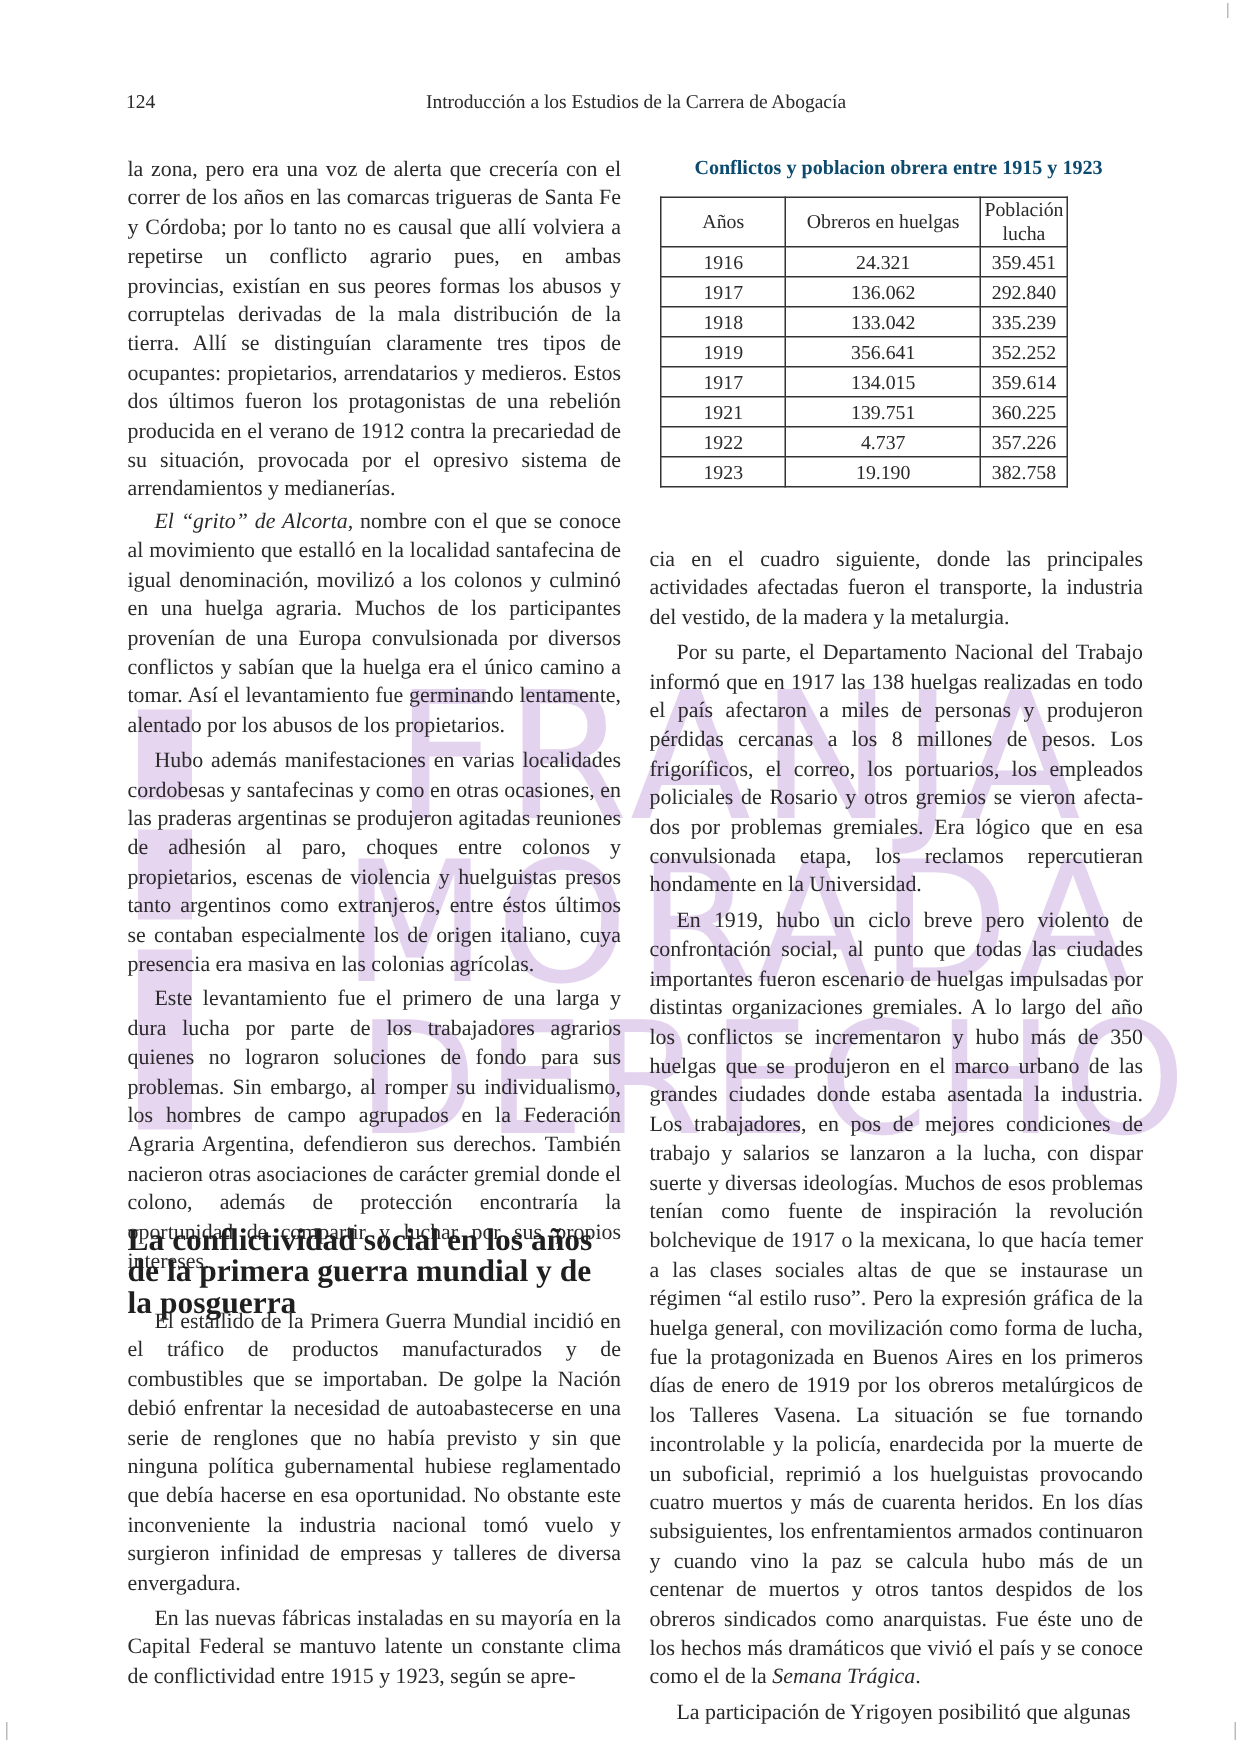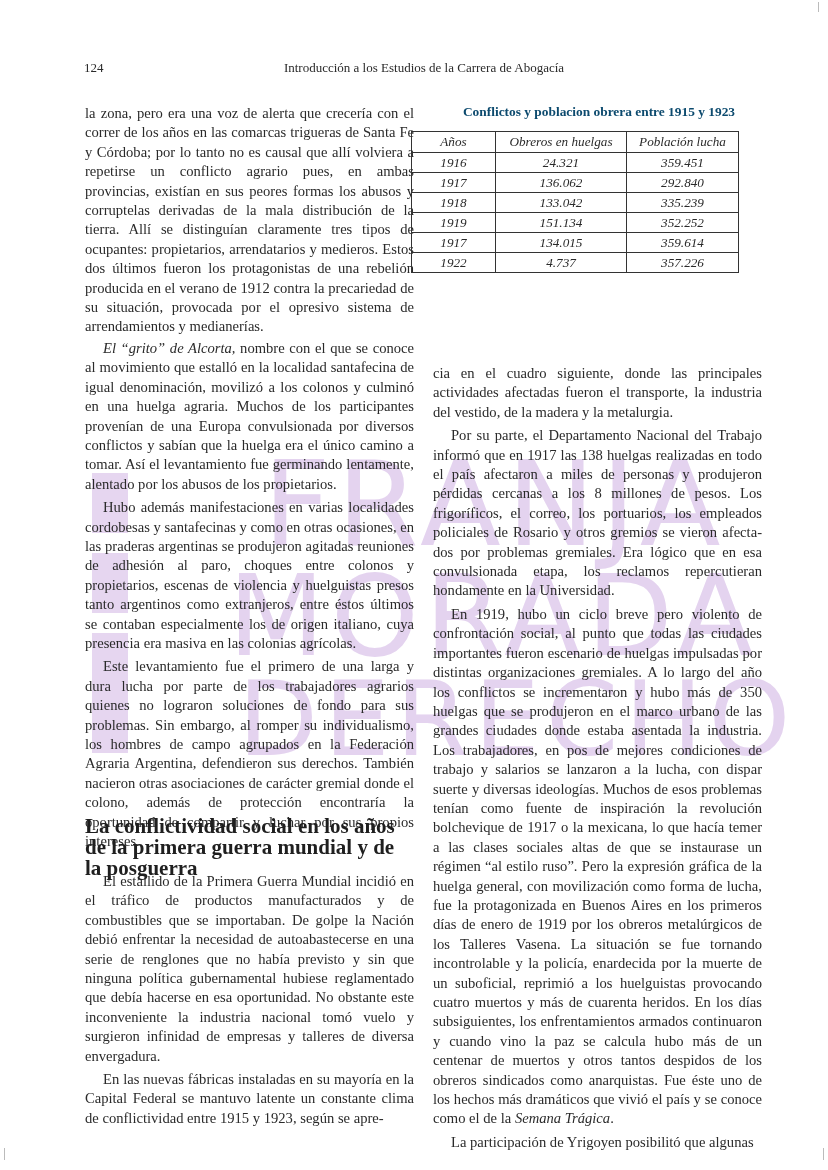--- a/index.html
+++ b/index.html
@@ -48,22 +48,22 @@
     position:absolute; left:85px; top:816px; width:330px;
     font-weight:700; font-size:21px; line-height:21px; color:#1f1f1f; z-index:1;
   }
   .col-left2 { left:85px; top:872px; }
 
   .table-caption {
     position:absolute; left:433px; top:104px; width:332px; text-align:center;
     font-weight:700; font-size:13.4px; color:#0c4a6e;
   }
   table.data-table {
-    position:absolute; left:411px; top:131px; width:328px;
-    border-collapse:collapse; font-size:13.2px; z-index:1;font-style:italic;
+    position:absolute; left:440px; top:131px; width:272px;
+    border-collapse:collapse; font-size:13.2px; z-index:1;
   }
   table.data-table th, table.data-table td {
     border:1.4px solid #333; text-align:center; font-weight:400;
     height:19px; padding:0 2px; color:#2a2a2a;
   }
   table.data-table th { height:20px; }
   table.data-table th:nth-child(1), table.data-table td:nth-child(1) { width:79px; }
   table.data-table th:nth-child(2), table.data-table td:nth-child(2) { width:126px; }
 
   em { font-style:italic; }
@@ -123,32 +123,42 @@
         <td>136.062</td>
         <td>292.840</td>
       </tr>
     <tr>
         <td>1918</td>
         <td>133.042</td>
         <td>335.239</td>
       </tr>
     <tr>
         <td>1919</td>
-        <td>151.134</td>
+        <td>356.641</td>
         <td>352.252</td>
       </tr>
     <tr>
         <td>1917</td>
         <td>134.015</td>
         <td>359.614</td>
       </tr>
     <tr>
+        <td>1921</td>
+        <td>139.751</td>
+        <td>360.225</td>
+      </tr>
+    <tr>
         <td>1922</td>
         <td>4.737</td>
         <td>357.226</td>
+      </tr>
+    <tr>
+        <td>1923</td>
+        <td>19.190</td>
+        <td>382.758</td>
       </tr>
   </tbody>
 </table>
 
 <div class="col col-right">
   <p>cia en el cuadro siguiente, donde las principales actividades afectadas fueron el transporte, la industria del vestido, de la madera y la metalurgia.</p>
   <p class="indent gap">Por su parte, el Departamento Nacional del Trabajo informó que en 1917 las 138 huelgas realizadas en todo el país afectaron a miles de personas y produjeron pérdidas cercanas a los 8 millones de pesos. Los frigoríficos, el correo, los portuarios, los empleados policiales de Rosario y otros gremios se vieron afecta- dos por problemas gremiales. Era lógico que en esa convulsionada etapa, los reclamos repercutieran hondamente en la Universidad.</p>
   <p class="indent gap"><span>En 1919, hubo un ciclo breve pero violento de confrontación social, al punto que todas las ciudades importantes fueron escenario de huelgas impulsadas por distintas organizaciones gremiales. A lo largo del año los conflictos se incrementaron y hubo más de 350 huelgas que se produjeron en el marco urbano de las grandes ciudades donde estaba asentada la industria. Los trabajadores, en pos de mejores condiciones de trabajo y salarios se lanzaron a la lucha, con dispar suerte y diversas ideologías. Muchos de esos problemas tenían como fuente de inspiración la revolución bolchevique de 1917 o la mexicana, lo que hacía temer a las clases sociales altas de que se instaurase un régimen “al estilo ruso”. Pero la expresión gráfica de la huelga general, con movilización como forma de lucha, fue la protagonizada en Buenos Aires en los primeros días de enero de 1919 por los obreros metalúrgicos de los Talleres Vasena. La situación se fue tornando incontrolable y la policía, enardecida por la muerte de un suboficial, reprimió a los huelguistas provocando cuatro muertos y más de cuarenta heridos. En los días subsiguientes, los enfrentamientos armados continuaron y cuando vino la paz se calcula hubo más de un centenar de muertos y otros tantos despidos de los obreros sindicados como anarquistas. Fue éste uno de los hechos más dramáticos que vivió el país y se conoce como el de la</span> <em>Semana Trágica</em><span>.</span></p>
   <p class="indent gap">La participación de Yrigoyen posibilitó que algunas</p>
 </div>

